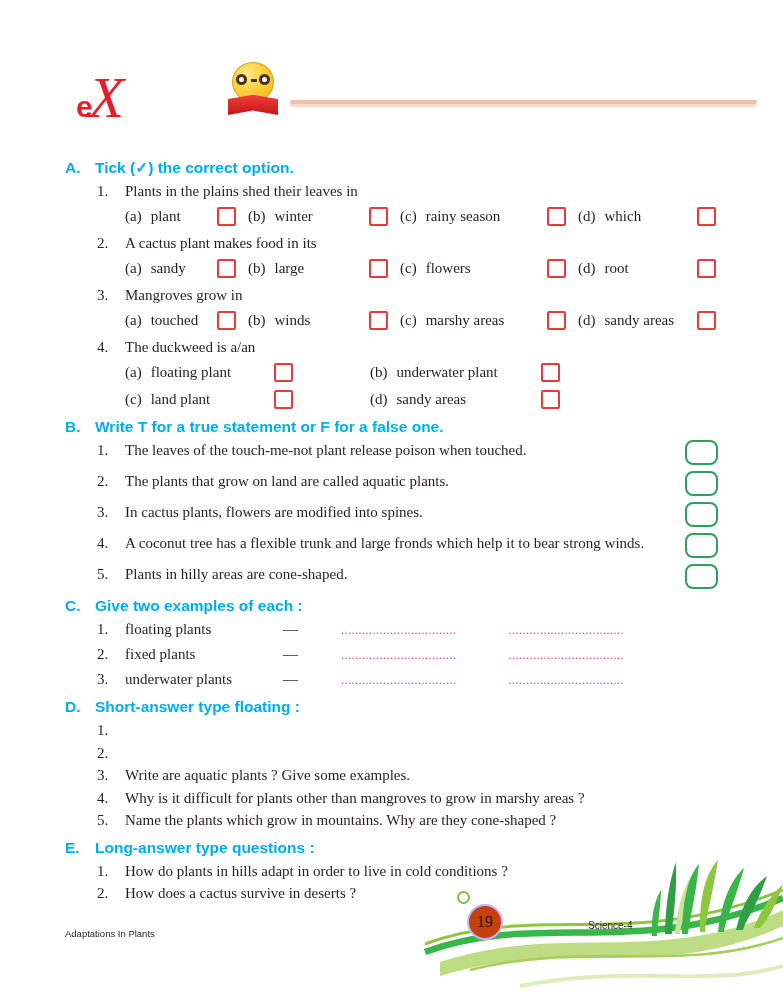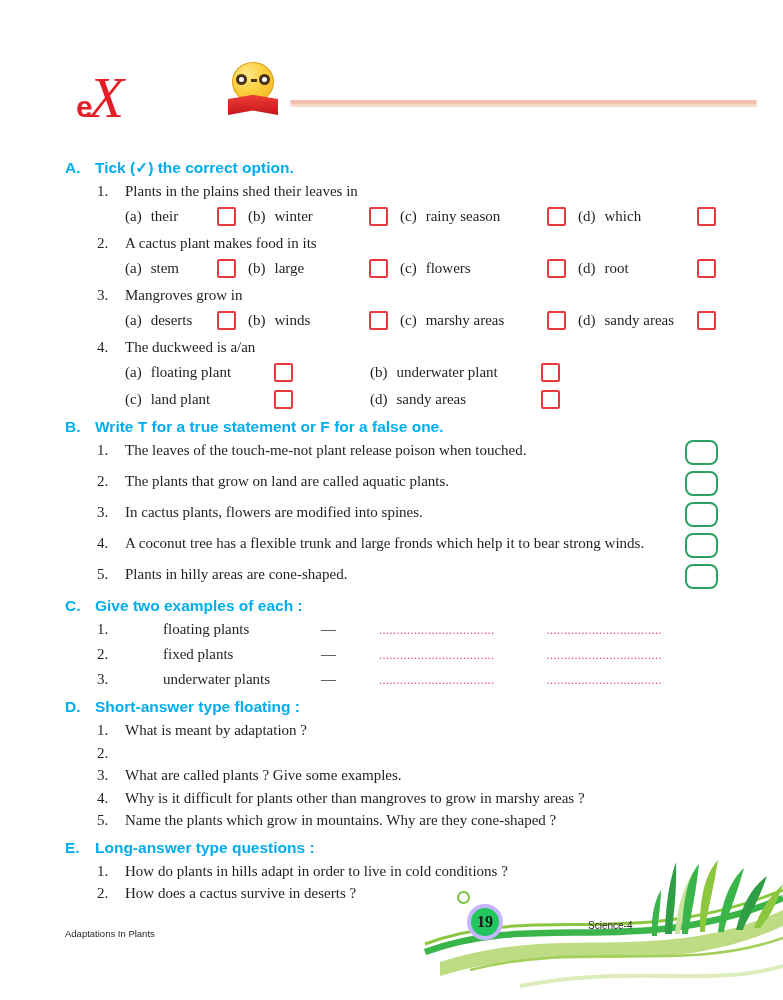--- a/index.html
+++ b/index.html
@@ -49,36 +49,36 @@
   .col-d { width:140px; padding-right:2px;  }
   .q4c1  { width:168px; }
   .q4c2  { width:190px; margin-left:77px; }
 
   .tfrow { display:flex; margin:0 0 6px 32px; line-height:21px; }
   .tftext { flex:1; max-width:562px; padding-right:24px; }
   .gbox { margin-left:auto; width:33px; height:25px; border:2.5px solid #2ba05f; border-radius:8px;
           background:#fff; flex:none; align-self:flex-start; }
 
   .crow { display:flex; align-items:baseline; margin:0 0 4px 32px; line-height:20px; }
-  .ctext { width:158px; flex:none;margin-left:38px; }
+  .ctext { width:158px; flex:none; }
   .cdash { width:58px; flex:none; }
   .blank { color:#e8466d; font-size:12px; letter-spacing:0.5px; white-space:nowrap; }
   .blank.second { margin-left:52px; }
 
   .drow { display:flex; margin:0 0 2px 32px; line-height:20.5px; }
 
   
   .footer-deco { position:absolute; left:370px; top:852px; width:413px; height:148px; z-index:1; }
   .footer-left { position:absolute; left:65px; top:928px; font-size:9.5px; color:#2a2627;
                  font-family:"Liberation Sans", sans-serif; z-index:4; }
   .footer-right { position:absolute; left:588px; top:920px; font-size:10px; color:#2a2627;
                  font-family:"Liberation Sans", sans-serif; z-index:4; }
   .page-badge { position:absolute; left:467px; top:904px; width:36px; height:36px; border-radius:50%;
-                background:#22c55e; border:4px solid #c4b5fd; display:flex; align-items:center; justify-content:center;
-                font-weight:700; font-size:16px; color:#1c1a1b; z-index:5; }
+                background:#c2410c; border:2px solid #c4b5fd; display:flex; align-items:center; justify-content:center;
+                font-weight:400; font-size:16px; color:#1c1a1b; z-index:5; }
   .badge-dot  { position:absolute; left:457px; top:891px; width:13px; height:13px; border-radius:50%;
                 background:#fff; border:2px solid #7ac143; z-index:5; }
 </style>
 </head>
 <body>
 
 <div class="page">
 
   <div class="logo">
     <span class="logo-e">e</span>
@@ -100,21 +100,21 @@
       <span>Tick (✓) the correct option.</span>
     </div>
 
     <div class="qline">
       <span class="qnum">1.</span>
       <span>Plants in the plains shed their leaves in</span>
     </div>
     <div class="optrow">
       <div class="opt col-a">
         <span class="olabel">(a)</span>
-        <span>their</span>
+        <span>plant</span>
         <span class="box"></span>
       </div>
       <div class="opt col-b">
         <span class="olabel">(b)</span>
         <span>winter</span>
         <span class="box"></span>
       </div>
       <div class="opt col-c">
         <span class="olabel">(c)</span>
         <span>rainy season</span>
@@ -127,21 +127,21 @@
       </div>
     </div>
 
     <div class="qline">
       <span class="qnum">2.</span>
       <span>A cactus plant makes food in its</span>
     </div>
     <div class="optrow">
       <div class="opt col-a">
         <span class="olabel">(a)</span>
-        <span>stem</span>
+        <span>sandy</span>
         <span class="box"></span>
       </div>
       <div class="opt col-b">
         <span class="olabel">(b)</span>
         <span>large</span>
         <span class="box"></span>
       </div>
       <div class="opt col-c">
         <span class="olabel">(c)</span>
         <span>flowers</span>
@@ -154,21 +154,21 @@
       </div>
     </div>
 
     <div class="qline">
       <span class="qnum">3.</span>
       <span>Mangroves grow in</span>
     </div>
     <div class="optrow">
       <div class="opt col-a">
         <span class="olabel">(a)</span>
-        <span>deserts</span>
+        <span>touched</span>
         <span class="box"></span>
       </div>
       <div class="opt col-b">
         <span class="olabel">(b)</span>
         <span>winds</span>
         <span class="box"></span>
       </div>
       <div class="opt col-c">
         <span class="olabel">(c)</span>
         <span>marshy areas</span>
@@ -268,28 +268,27 @@
       <span class="blank second">.................................</span>
     </div>
 
     <div class="section-title">
       <span class="letter">D.</span>
       <span>Short-answer type floating :</span>
     </div>
 
     <div class="drow">
       <span class="qnum">1.</span>
-      <span>What is meant by adaptation ?</span>
     </div>
     <div class="drow">
       <span class="qnum">2.</span>
     </div>
     <div class="drow">
       <span class="qnum">3.</span>
-      <span>What are called plants ? Give some examples.</span>
+      <span>Write are aquatic plants ? Give some examples.</span>
     </div>
     <div class="drow">
       <span class="qnum">4.</span>
       <span>Why is it difficult for plants other than mangroves to grow in marshy areas ?</span>
     </div>
     <div class="drow">
       <span class="qnum">5.</span>
       <span>Name the plants which grow in mountains. Why are they cone-shaped ?</span>
     </div>
 

